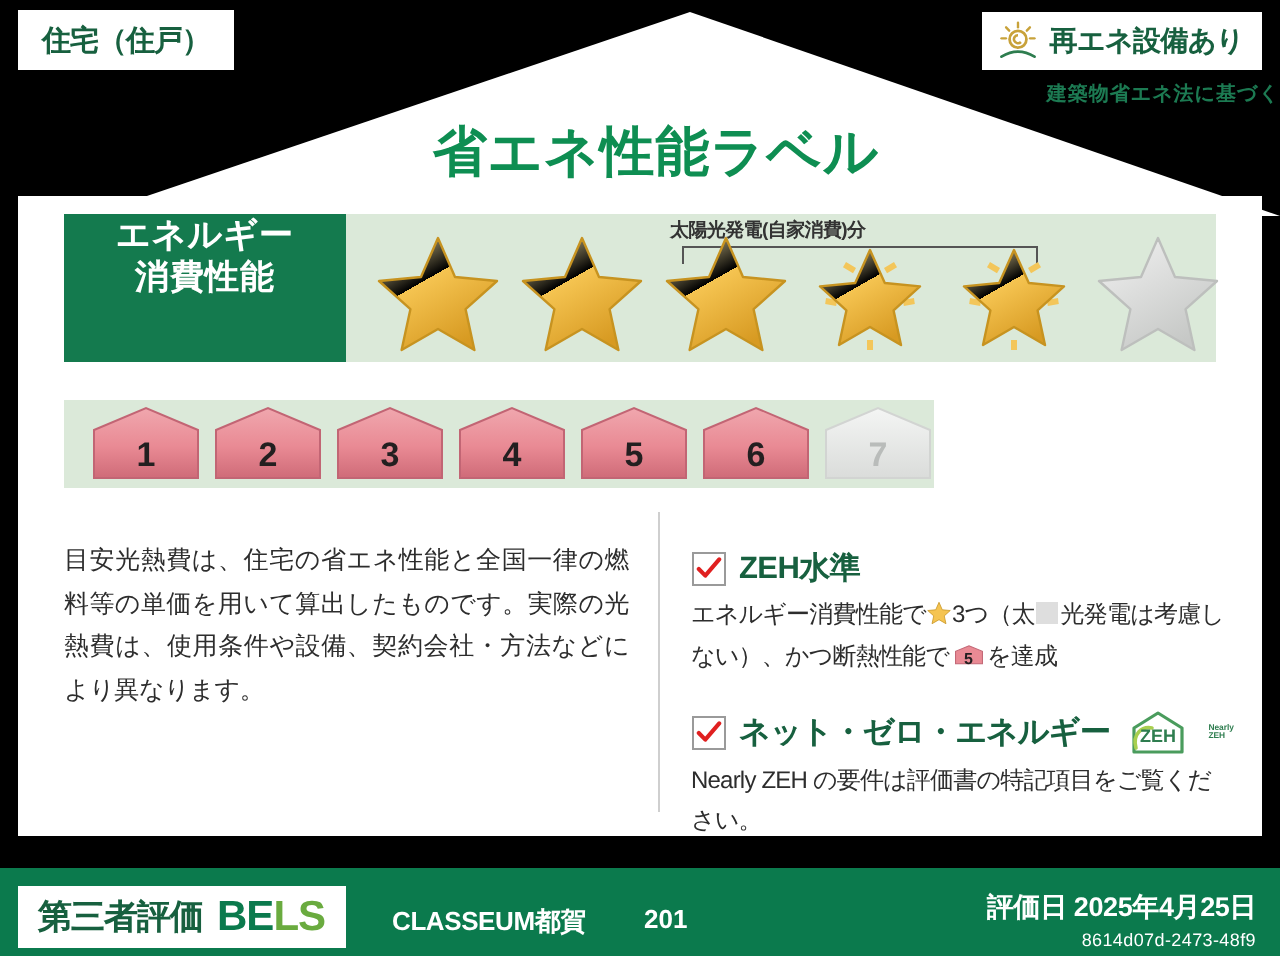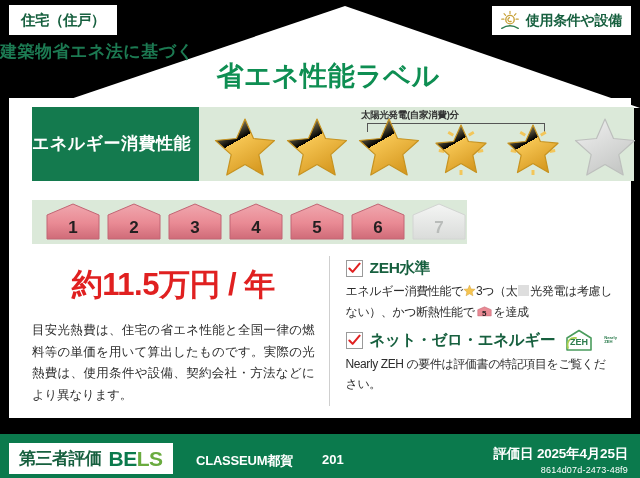--- a/index.html
+++ b/index.html
@@ -65,22 +65,22 @@
     font-weight: bold;
     color: #17603f;
     letter-spacing: -0.3px;
     white-space: nowrap;
   }
 
   .title-sub {
     position: absolute;
     left: 0; right: 0;
     top: 40px;
-    text-align: left;
-    font-size: 17px;
+    text-align: right;
+    font-size: 10px;
     font-weight: bold;
     color: #1c7a52;
     letter-spacing: 0.5px;
     z-index: 5;
   }
   .title-main {
     position: absolute;
     left: 16px; right: 0;
     top: 58px;
     text-align: center;
@@ -105,25 +105,25 @@
   .rating-row {
     position: absolute;
     left: 23px;
     display: flex;
     align-items: stretch;
   }
   .row-energy { top: 9px; }
   .row-insul  { top: 102px; }
 
   .row-label {
-    width: 167px;
+    width: 141px;
     background: #147a4e;
     color: #ffffff;
     display: flex;
-    flex-direction: row;
+    flex-direction: column;
     align-items: center;
     font-weight: bold;
     letter-spacing: 0.5px;
     line-height: 1.25;
   }
   .row-energy .row-label { height: 74px; font-size: 17px; }
   .row-insul  .row-label { height: 44px; font-size: 18px; }
 
   .row-value {
     width: 435px;
@@ -242,21 +242,21 @@
   .cost-desc {
     margin-top: 14px;
     font-size: 12.5px;
     line-height: 1.72;
     color: #2d2d2d;
     letter-spacing: -0.2px;
     text-align: justify;
   }
 
   
-  .check-item { margin-bottom: 6px; }
+  .check-item { margin-bottom: 6px; margin-top: 16px; }
   .check-head {
     display: flex;
     align-items: center;
     gap: 7px;
   }
   .checkbox {
     width: 17px; height: 17px;
     flex: 0 0 17px;
     border: 1.4px solid #9a9a9a;
     background: #fff;
@@ -390,21 +390,21 @@
           <line x1="5.5" y1="4" x2="7.2" y2="5.8"></line>
           <line x1="18.5" y1="4" x2="16.8" y2="5.8"></line>
           <line x1="3" y1="10" x2="5.4" y2="10"></line>
           <line x1="21" y1="10" x2="18.6" y2="10"></line>
         </g>
         <circle cx="12" cy="10.5" r="4.6" fill="none" stroke="#c8a23a" stroke-width="1.5"></circle>
         <path d="M12 8.3 a2.2 2.2 0 1 0 1.6 3.7" fill="none" stroke="#c8a23a" stroke-width="1.4"></path>
         <path d="M3 20 Q12 14.5 21 20" fill="none" stroke="#2e7d4f" stroke-width="1.5" stroke-linecap="round"></path>
       </svg>
     </span>
-    <span class="renew-text">使用条件や設備</span>
+    <span class="renew-text">再エネ設備あり</span>
   </div>
 
   <div class="title-sub">建築物省エネ法に基づく</div>
   <div class="title-main">省エネ性能ラベル</div>
 
   <div class="body-card">
 
     <div class="rating-row row-energy">
       <div class="row-label">
         <span>エネルギー</span>
@@ -538,21 +538,20 @@
               </svg>
             <span class="num">7</span>
           </span>
         </div>
       </div>
     </div>
 
     <div class="lower">
 
       <div class="lower-left">
-        <div class="cost-amount">約11.5万円 / 年</div>
         <div class="cost-desc">目安光熱費は、住宅の省エネ性能と全国一律の燃料等の単価を用いて算出したものです。実際の光熱費は、使用条件や設備、契約会社・方法などにより異なります。</div>
       </div>
 
       <div class="vdivider"></div>
 
       <div class="lower-right">
 
         <div class="check-item">
           <div class="check-head">
             <span class="checkbox">

